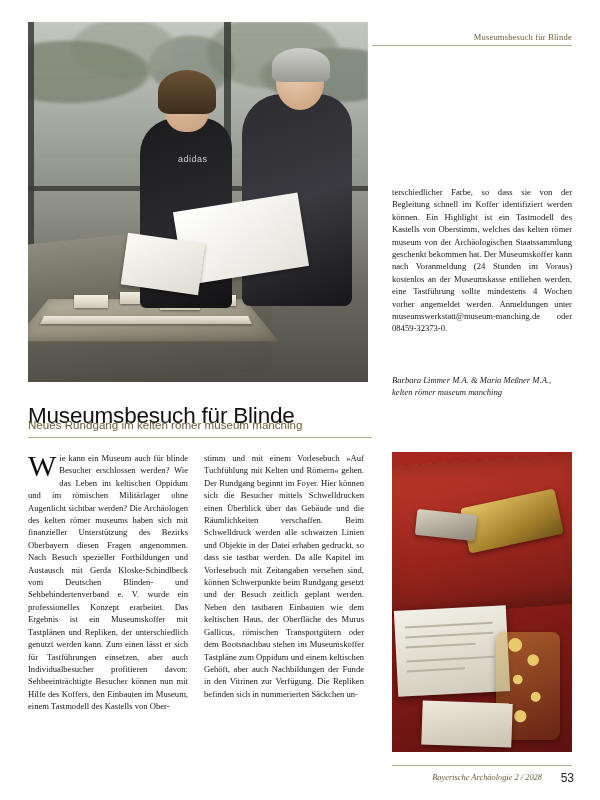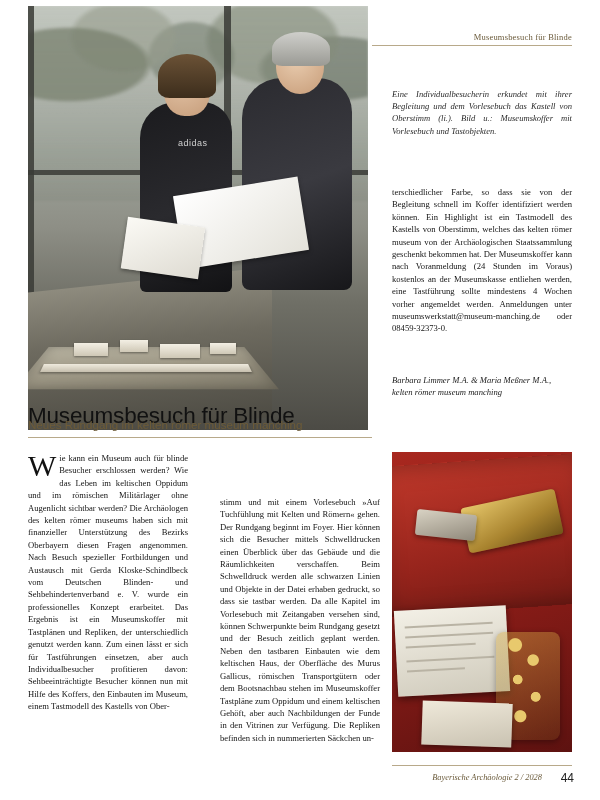--- a/index.html
+++ b/index.html
@@ -37,23 +37,23 @@
     right: 28px;
     width: 200px;
     height: 1px;
     background: #b8a98a;
   }
 
   
   .photo-top {
     position: absolute;
     left: 28px;
-    top: 6px;
+    top: 22px;
     width: 340px;
-    height: 424px;
+    height: 360px;
     overflow: hidden;
     background: #8c8c86;
   }
   .photo-top .sky {
     position: absolute; left: 0; top: 0; width: 100%; height: 100%;
     background:
       linear-gradient(180deg, #cfd3cd 0%, #b9bdb6 16%, #9fa59c 34%, #8e8f86 52%, #6f6f66 70%, #4c4b45 100%);
   }
   
   .photo-top .win-mullion {
@@ -232,21 +232,21 @@
     position: absolute;
     top: 452px;
     width: 160px;
     font-size: 8.6px;
     line-height: 12.4px;
     text-align: justify;
     color: #141414;
     hyphens: auto;
   }
   .col1 { left: 28px; }
-  .col2 { left: 220px; margin-top: 44px; }
+  .col2 { left: 204px; }
 
   .dropcap {
     float: left;
     font-family: "Liberation Serif", serif;
     font-size: 30px;
     line-height: 25px;
     padding: 1px 3px 0 0;
     color: #111;
   }
 
@@ -373,21 +373,20 @@
     <div class="logo-adidas">adidas</div>
 
     <div class="fig fig-man-body"></div>
     <div class="fig fig-man-head"></div>
     <div class="fig fig-man-hair"></div>
 
     <div class="paper"></div>
     <div class="paper2"></div>
   </div>
 
-  <div class="cap-top">Eine Individualbesucherin erkundet mit ihrer Begleitung und dem Vorlesebuch das Kastell von Oberstimm (li.). Bild u.: Museumskoffer mit Vorlesebuch und Tastobjekten.</div>
 
   <div class="col-right-top">terschiedlicher Farbe, so dass sie von der Begleitung schnell im Koffer identifiziert werden können. Ein Highlight ist ein Tastmodell des Kastells von Oberstimm, welches das kelten römer museum von der Archäologischen Staatssammlung geschenkt bekommen hat. Der Museumskoffer kann nach Voranmeldung (24 Stunden im Voraus) kostenlos an der Museumskasse entliehen werden, eine Tastführung sollte mindestens 4 Wochen vorher angemeldet werden. Anmeldungen unter museumswerkstatt@museum-manching.de oder 08459-32373-0.</div>
   <div class="byline">Barbara Limmer M.A. &amp; Maria Meßner M.A., kelten römer museum manching</div>
 
   <h1 class="headline">Museumsbesuch für Blinde</h1>
   <div class="subhead">Neues Rundgang im kelten römer museum manching</div>
   <div class="head-rule"></div>
 
   <div class="col col1">
     <span class="dropcap">W</span><span>ie kann ein Museum auch für blinde Besucher erschlossen werden? Wie das Leben im keltischen Oppidum und im römischen Militärlager ohne Augenlicht sichtbar werden? Die Archäologen des kelten römer museums haben sich mit finanzieller Unterstützung des Bezirks Oberbayern diesen Fragen angenommen. Nach Besuch spezieller Fortbildungen und Austausch mit Gerda Kloske-Schindlbeck vom Deutschen Blinden- und Sehbehindertenverband e. V. wurde ein professionelles Konzept erarbeitet. Das Ergebnis ist ein Museumskoffer mit Tastplänen und Repliken, der unterschiedlich genutzt werden kann. Zum einen lässt er sich für Tastführungen einsetzen, aber auch Individualbesucher profitieren davon: Sehbeeinträchtigte Besucher können nun mit Hilfe des Koffers, den Einbauten im Museum, einem Tastmodell des Kastells von Ober-</span>
@@ -408,15 +407,15 @@
       <div class="ln" style="top:36px;width:70px"></div>
       <div class="ln" style="top:50px"></div>
       <div class="ln" style="top:60px;width:58px"></div>
     </div>
     <div class="pb-chain"></div>
     <div class="pb-plate"></div>
   </div>
 
   <div class="footer-rule"></div>
   <div class="footer-txt">Bayerische Archäologie 2 / 2028</div>
-  <div class="folio">44</div>
+  <div class="folio">53</div>
 
 </div>
 
 </body></html>

